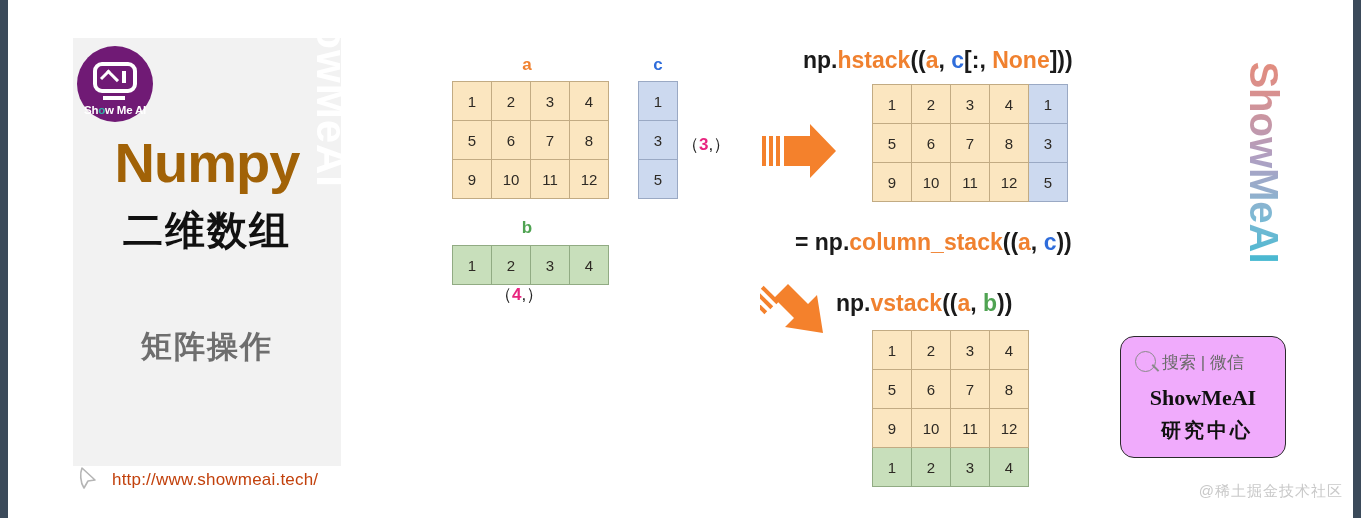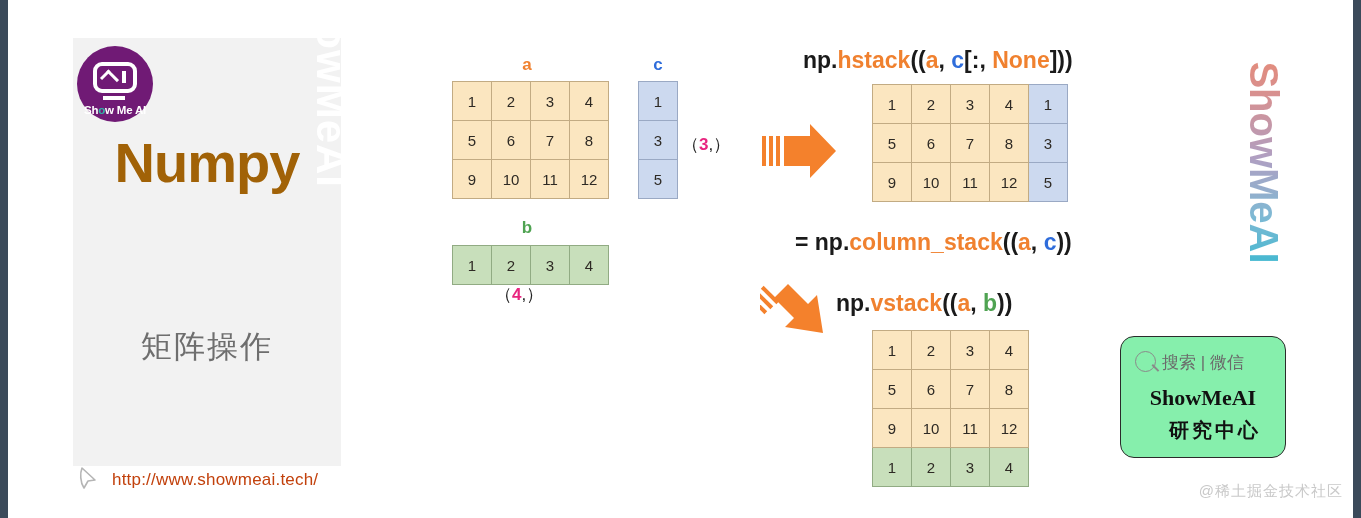--- a/index.html
+++ b/index.html
@@ -43,21 +43,21 @@
   .hero-title{
     position:absolute;left:0;top:92px;width:268px;text-align:center;
     font-size:56px;font-weight:bold;color:#a16207;letter-spacing:-1px;
   }
   .hero-sub{
     position:absolute;left:0;top:165px;width:268px;text-align:center;
     font-size:40px;font-weight:bold;color:#111111;letter-spacing:2px;
   }
   .hero-sub2{
     position:absolute;left:0;top:288px;width:268px;text-align:center;
-    font-size:31px;font-weight:normal;color:#6e6e6e;letter-spacing:2px;
+    font-size:31px;font-weight:bold;color:#6e6e6e;letter-spacing:2px;
   }
 
   
   .mlabel{position:absolute;font-size:17px;font-weight:bold;text-align:center;}
   .grid{position:absolute;border-collapse:collapse;}
   .grid td{
     width:36px;height:36px;text-align:center;vertical-align:middle;
     font-size:15px;color:#2e2a24;font-family:"Liberation Sans",sans-serif;
   }
   .c-orange{background:#fbe6c0;border:1px solid #c2ab83;}
@@ -88,41 +88,41 @@
     transform:rotate(90deg);
     font-size:40px;font-weight:bold;letter-spacing:0px;
     background:linear-gradient(90deg,#e98a72 0%,#d79090 22%,#b09fc2 48%,#7fb9d4 72%,#2bb8cf 100%);
     -webkit-background-clip:text;background-clip:text;color:transparent;
     text-align:center;
   }
 
   
   .badge{
     position:absolute;left:1120px;top:336px;width:164px;height:120px;
-    border:1.6px solid #2b2b2b;border-radius:14px;background:#86efac;
+    border:1.6px solid #2b2b2b;border-radius:14px;background:#f0abfc;
   }
   .badge-row1{
     position:absolute;left:0;top:14px;width:164px;text-align:center;
     font-size:17px;color:#6b6b6b;
   }
   .mag{
     position:absolute;left:14px;top:14px;width:19px;height:19px;
     border:1.8px solid #8a8a8a;border-radius:50%;
   }
   .mag:after{
     content:"";position:absolute;left:15px;top:15px;width:9px;height:1.8px;
     background:#8a8a8a;transform:rotate(45deg);
   }
   .badge-name{
     position:absolute;left:0;top:48px;width:164px;text-align:center;
     font-family:"Liberation Serif","DejaVu Serif",serif;
     font-size:22px;font-weight:bold;color:#111;
   }
   .badge-sub{
-    position:absolute;left:12px;top:80px;width:164px;text-align:center;
+    position:absolute;left:4px;top:80px;width:164px;text-align:center;
     font-size:20px;font-weight:bold;color:#111;letter-spacing:3px;
   }
 
   
   .footer-url{
     position:absolute;left:112px;top:470px;
     font-size:17px;color:#c2410c;letter-spacing:0.2px;
   }
   .cursor{position:absolute;left:78px;top:466px;width:26px;height:28px;}
   .watermark{
@@ -141,20 +141,21 @@
 
   <div class="logo-circle">
     <div class="logo-face"></div>
     <div class="logo-eye-l"></div>
     <div class="logo-eye-r"></div>
     <div class="logo-mouth"></div>
     <div class="logo-text"><span>Sh</span><span class="dot">o</span><span>w Me AI</span></div>
   </div>
 
   <div class="hero-title">Numpy</div>
+  <div class="hero-sub">二维数组</div>
   <div class="hero-sub2">矩阵操作</div>
 </div>
 
 <div class="mlabel" style="left:452px;top:55px;width:150px;color:#f0812f;">a</div>
 <table class="grid" style="left:452px;top:81px;">
   <tbody>
       <tr>
     <td class="c-orange">1</td>
     <td class="c-orange">2</td>
     <td class="c-orange">3</td>

